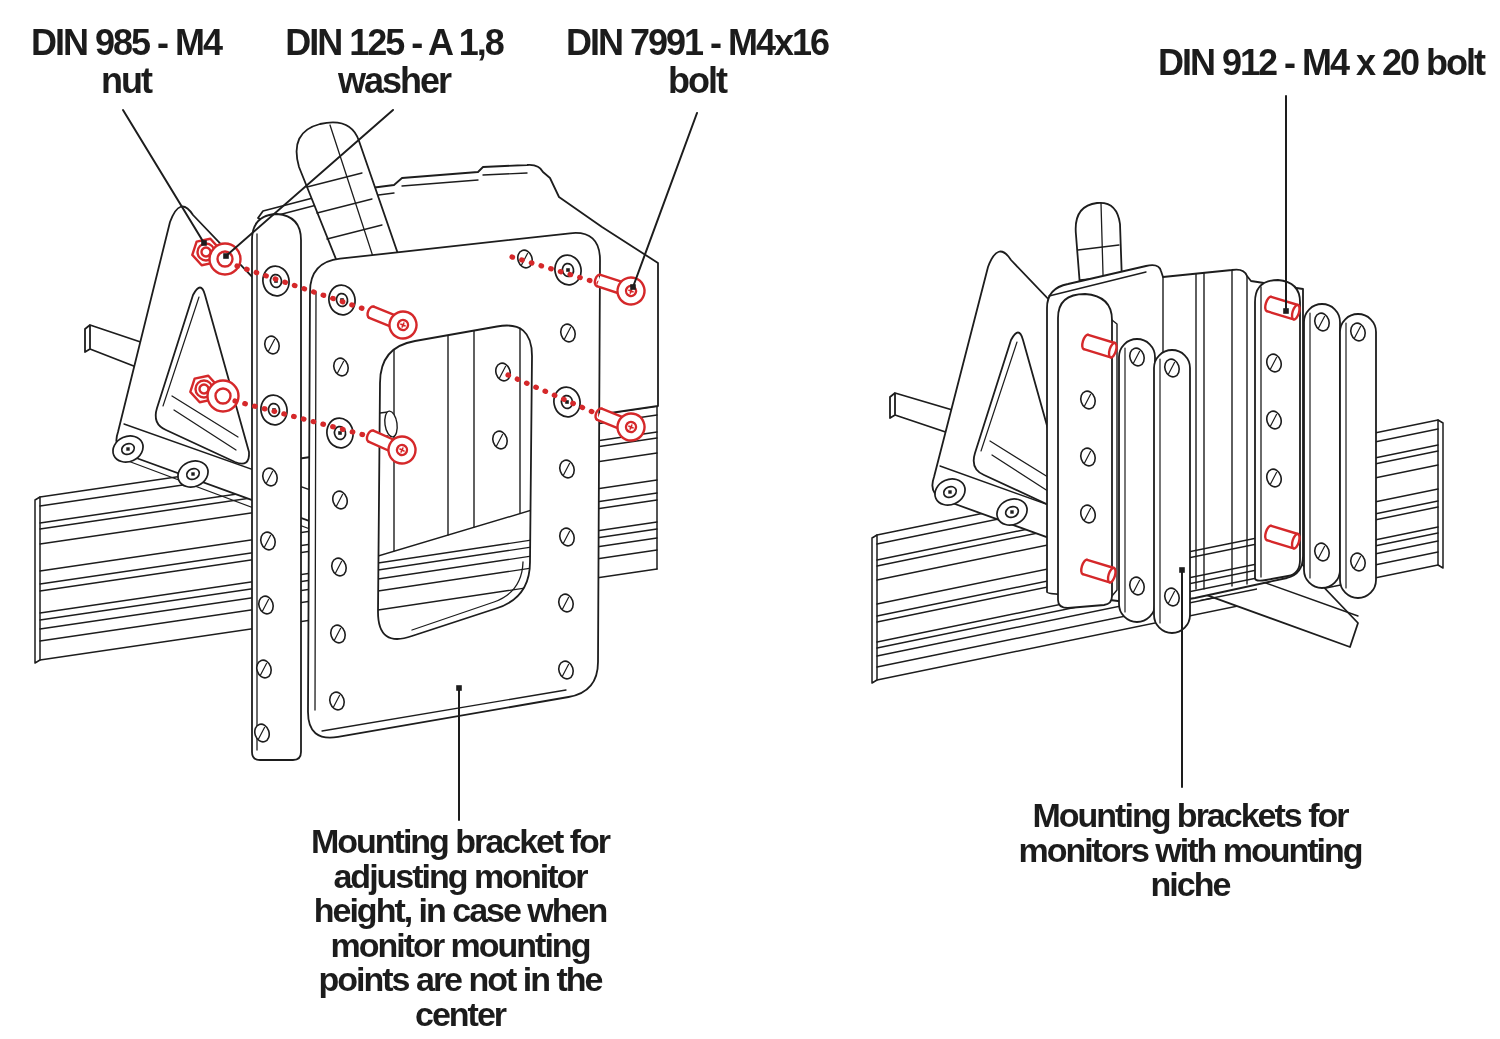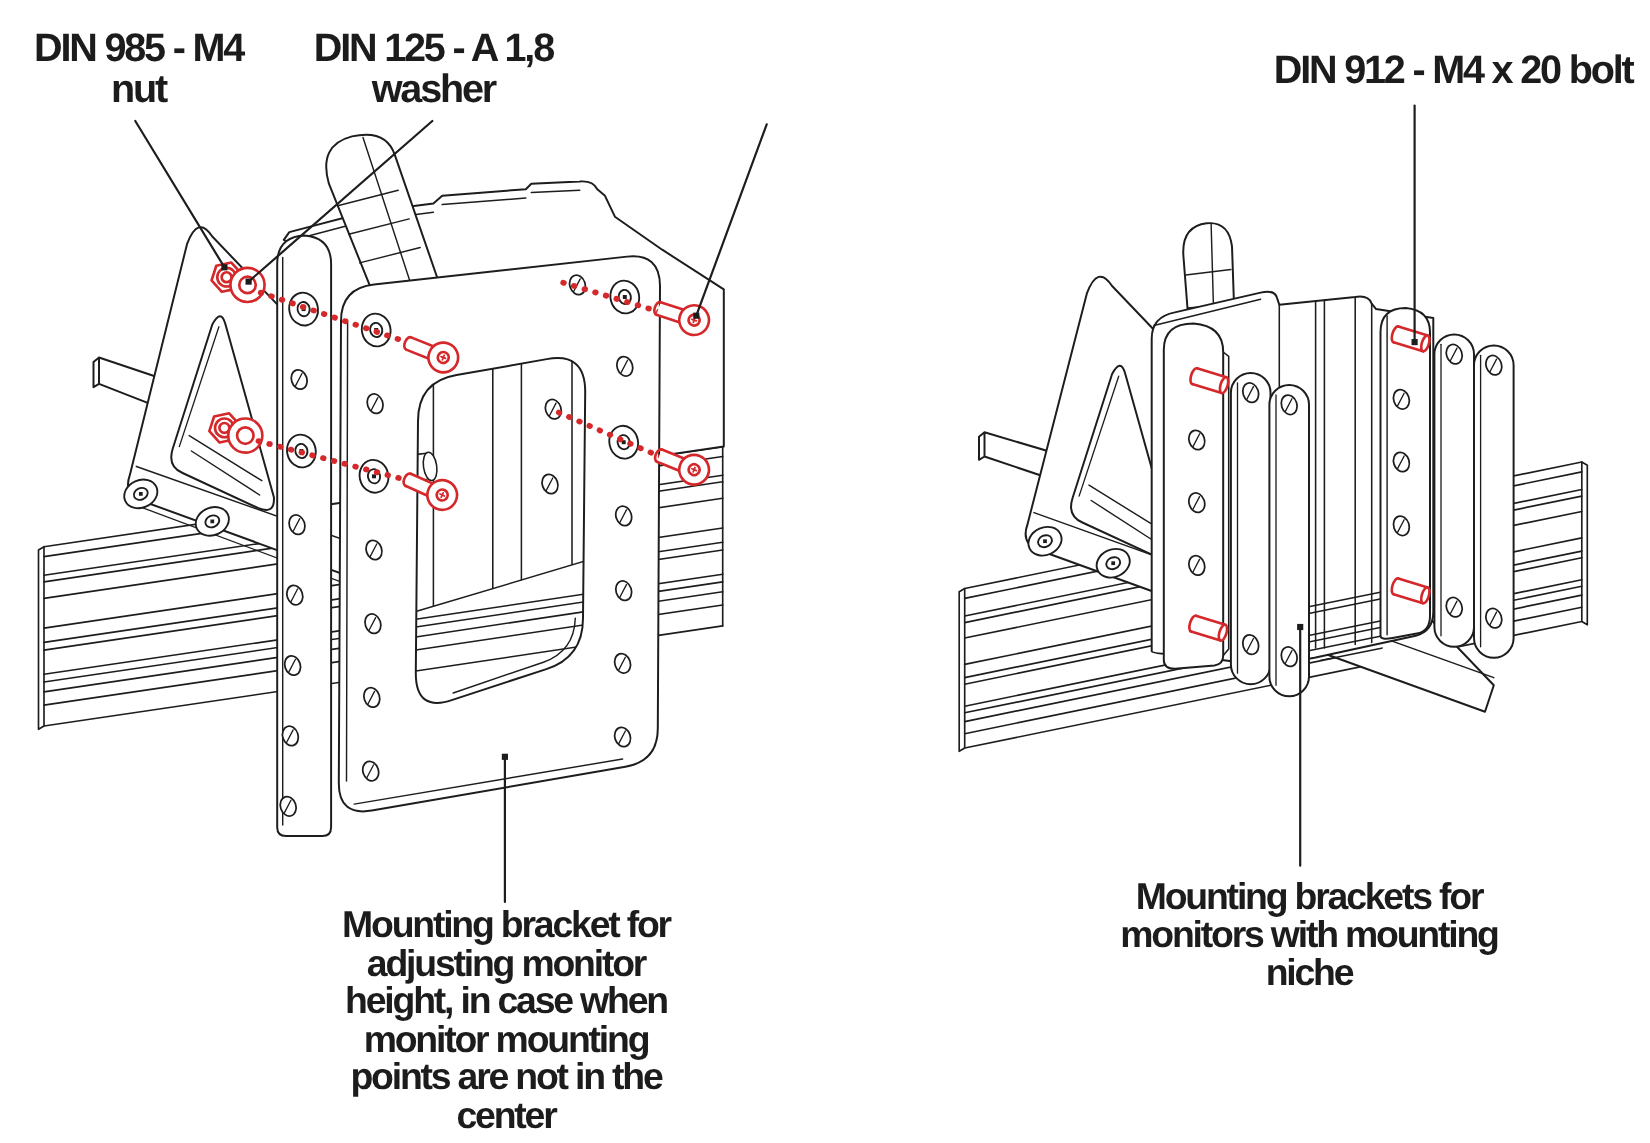--- a/index.html
+++ b/index.html
@@ -294,20 +294,22 @@
     </g>
   </g>
 </svg>
 
 <div class="lbl callout" style="left:18px;top:24px;width:216px;">DIN 985 - M4
 nut</div>
 
 <div class="lbl callout" style="left:280px;top:24px;width:228px;">DIN 125 - A 1,8
 washer</div>
 
+<div class="lbl callout" style="left:550px;top:24px;width:294px;">DIN 7991 - M4x16
+bolt</div>
 
 <div class="lbl callout nowrap" style="left:1132px;top:44px;width:378px;">DIN 912 - M4 x 20 bolt</div>
 
 <div class="lbl caption" style="left:953px;top:798px;width:474px;">Mounting brackets for
 monitors with mounting
 niche</div>
 
 <div class="lbl caption" style="left:248px;top:824px;width:424px;">Mounting bracket for
 adjusting monitor
 height, in case when

